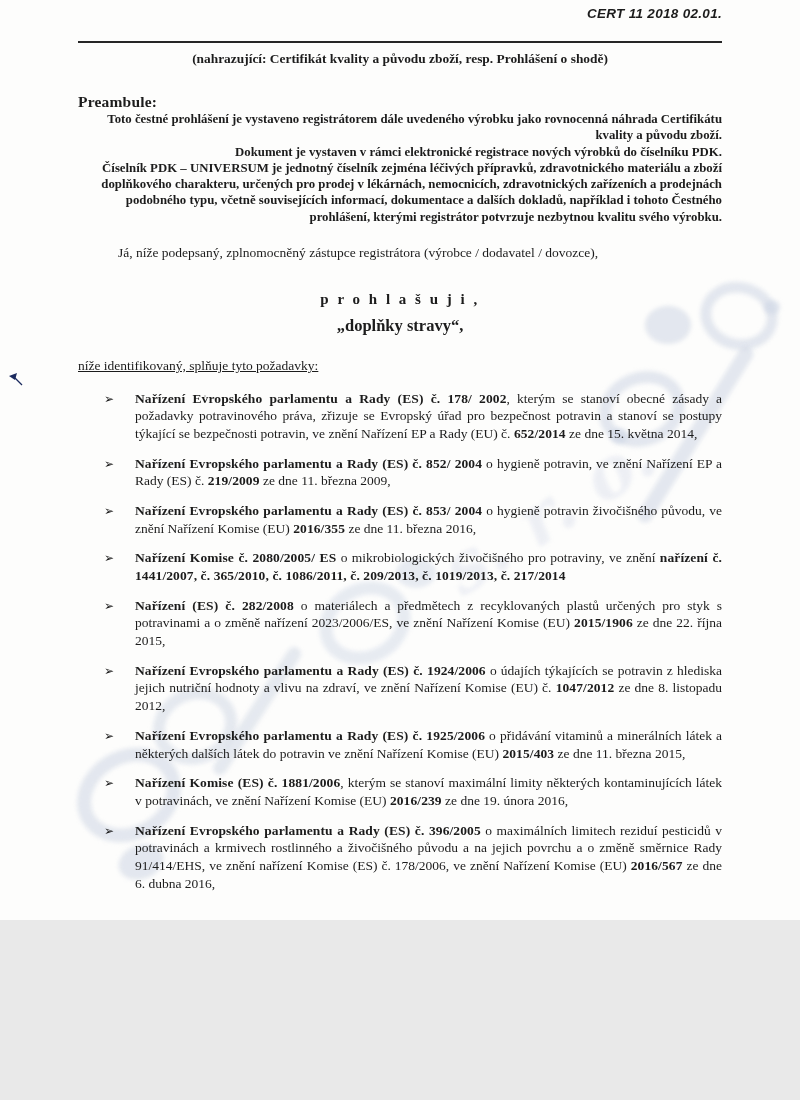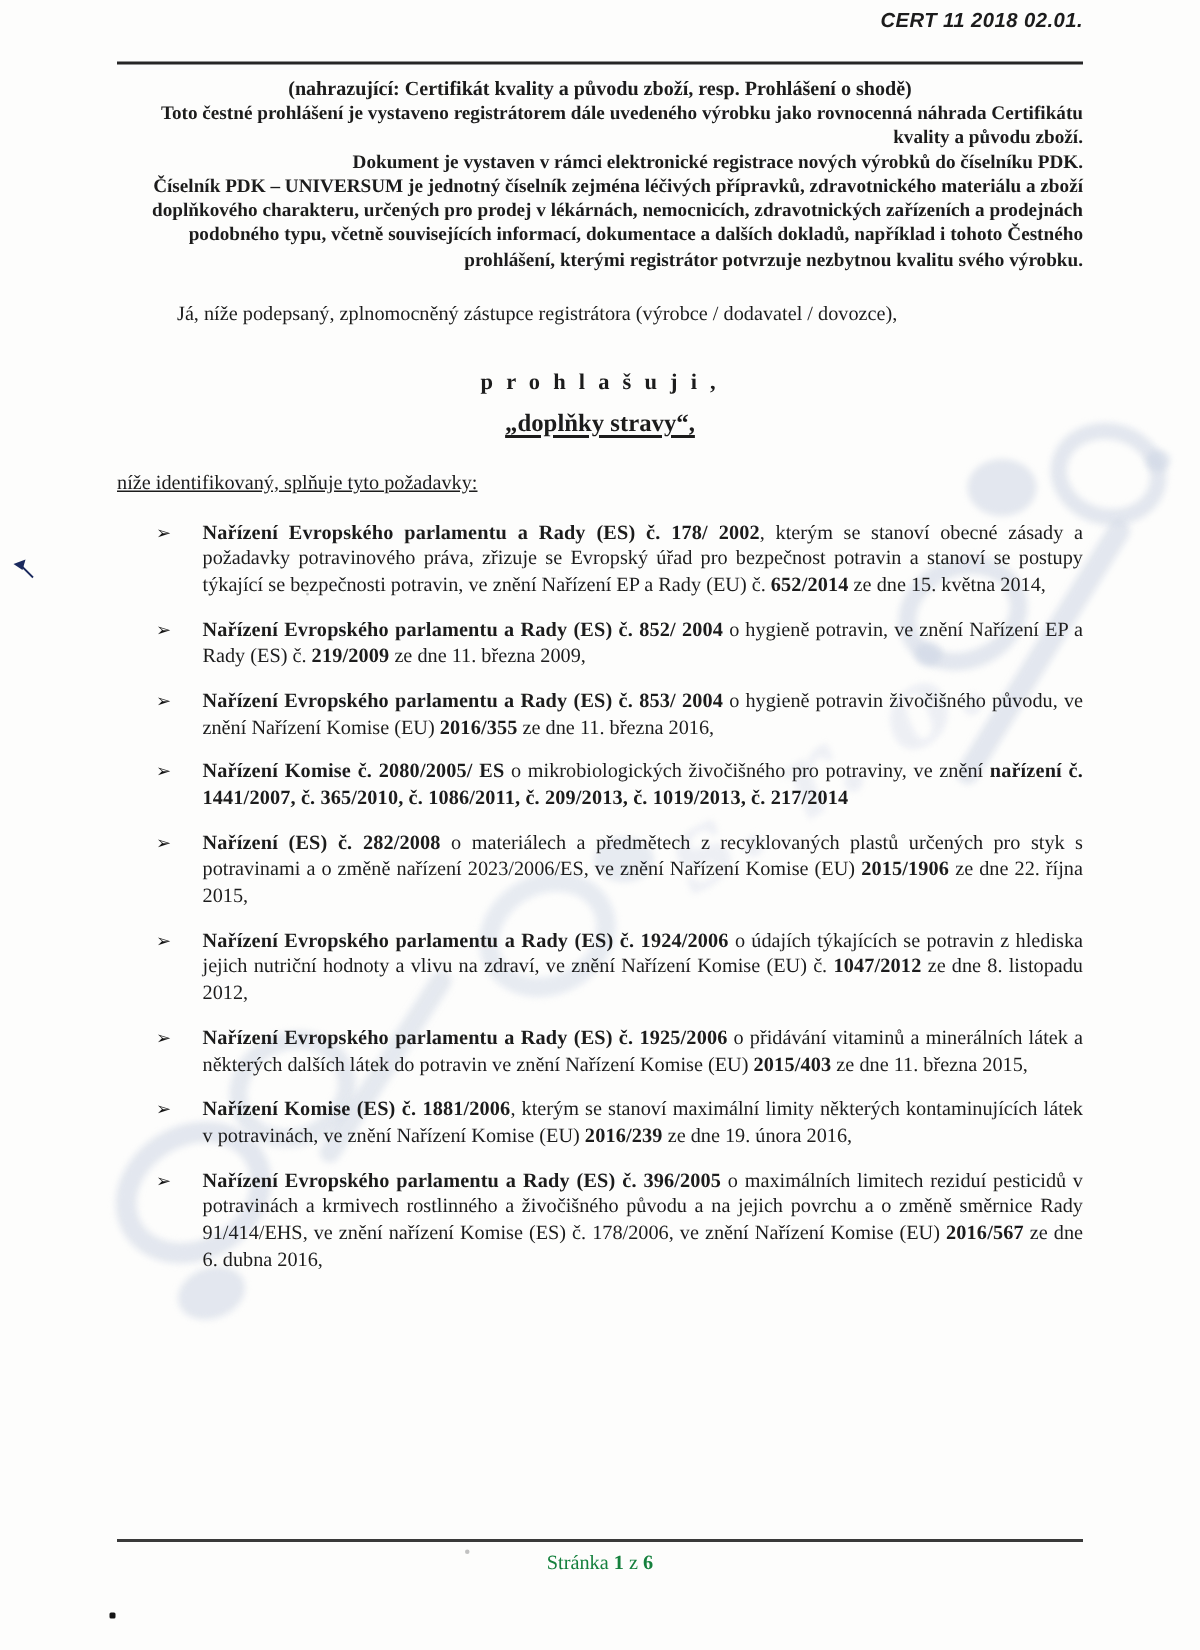--- a/index.html
+++ b/index.html
@@ -1,18 +1,18 @@
 <!DOCTYPE html>
 <html lang="cs"><head>
 <meta charset="utf-8">
 <style>
   html,body{margin:0;padding:0;background:#e9e9e9;}
   .page{
     position:relative;
-    width:800px;height:1100px;
+    width:800px;height:920px;
     margin:0 auto;
     background:#fdfdfc;
     overflow:hidden;
     font-family:"Liberation Serif", serif;
     color:#1c1c1c;
   }
   
   .wm{position:absolute;z-index:0;filter:blur(2px);}
   .wm-ring{border-style:solid;border-radius:50%;background:transparent;}
   .wm-blob{border-radius:50%;}
@@ -34,21 +34,21 @@
     font-size:23px;font-weight:bold;letter-spacing:.4px;
   }
   .doc-subtitle{margin-top:3px;text-align:center;font-size:13.4px;font-weight:bold;}
   .preambule-heading{margin-top:26px;font-size:15.5px;font-weight:bold;letter-spacing:.2px;}
   .preambule p{margin:0;font-size:12.8px;font-weight:bold;line-height:1.27;text-align:right;}
   .intro-line{margin-top:20px;font-size:13.5px;text-indent:40px;}
   .declaration-word{margin-top:30px;text-align:center;font-size:15px;font-weight:bold;letter-spacing:2.5px;}
   .product-intro-line{margin-top:22px;font-size:13.5px;}
   .product-type{
     margin-top:8px;text-align:center;font-size:16.5px;font-weight:bold;
-    text-decoration:underline;text-underline-offset:3px;text-decoration-thickness:1.6px;
+    text-underline-offset:3px;text-decoration-thickness:1.6px;
   }
   .requirements-line{margin-top:22px;font-size:13.5px;text-decoration:underline;}
   ul.regulations{list-style:none;margin:16px 0 0 0;padding:0;}
   ul.regulations li{
     display:flex;align-items:flex-start;
     margin:0 0 12px 0;padding-left:26px;
   }
   .bullet-glyph{
     flex:0 0 31px;
     font-family:"DejaVu Sans", sans-serif;
@@ -101,20 +101,21 @@
   <div class="speck" style="left:310px;top:1033px;width:3px;height:3px;"></div>
   <div class="speck" style="left:204px;top:395px;width:2px;height:2px;"></div>
 
   <div class="content">
     <div class="header-code">CERT 11 2018 02.01.</div>
 
     <hr class="top-rule">
 
     <div class="doc-subtitle">(nahrazující: Certifikát kvality a původu zboží, resp. Prohlášení o shodě)</div>
 
+    <div class="preambule-heading">Preambule:</div>
     <div class="preambule">
       <p>Toto čestné prohlášení je vystaveno registrátorem dále uvedeného výrobku jako rovnocenná náhrada Certifikátu kvality a původu zboží.</p>
       <p>Dokument je vystaven v rámci elektronické registrace nových výrobků do číselníku PDK.</p>
       <p>Číselník PDK – UNIVERSUM je jednotný číselník zejména léčivých přípravků, zdravotnického materiálu a zboží doplňkového charakteru, určených pro prodej v lékárnách, nemocnicích, zdravotnických zařízeních a prodejnách podobného typu, včetně souvisejících informací, dokumentace a dalších dokladů, například i tohoto Čestného prohlášení, kterými registrátor potvrzuje nezbytnou kvalitu svého výrobku.</p>
     </div>
 
     <div class="intro-line">Já, níže podepsaný, zplnomocněný zástupce registrátora (výrobce / dodavatel / dovozce),</div>
 
     <div class="declaration-word">p r o h l a š u j i ,</div>
 

